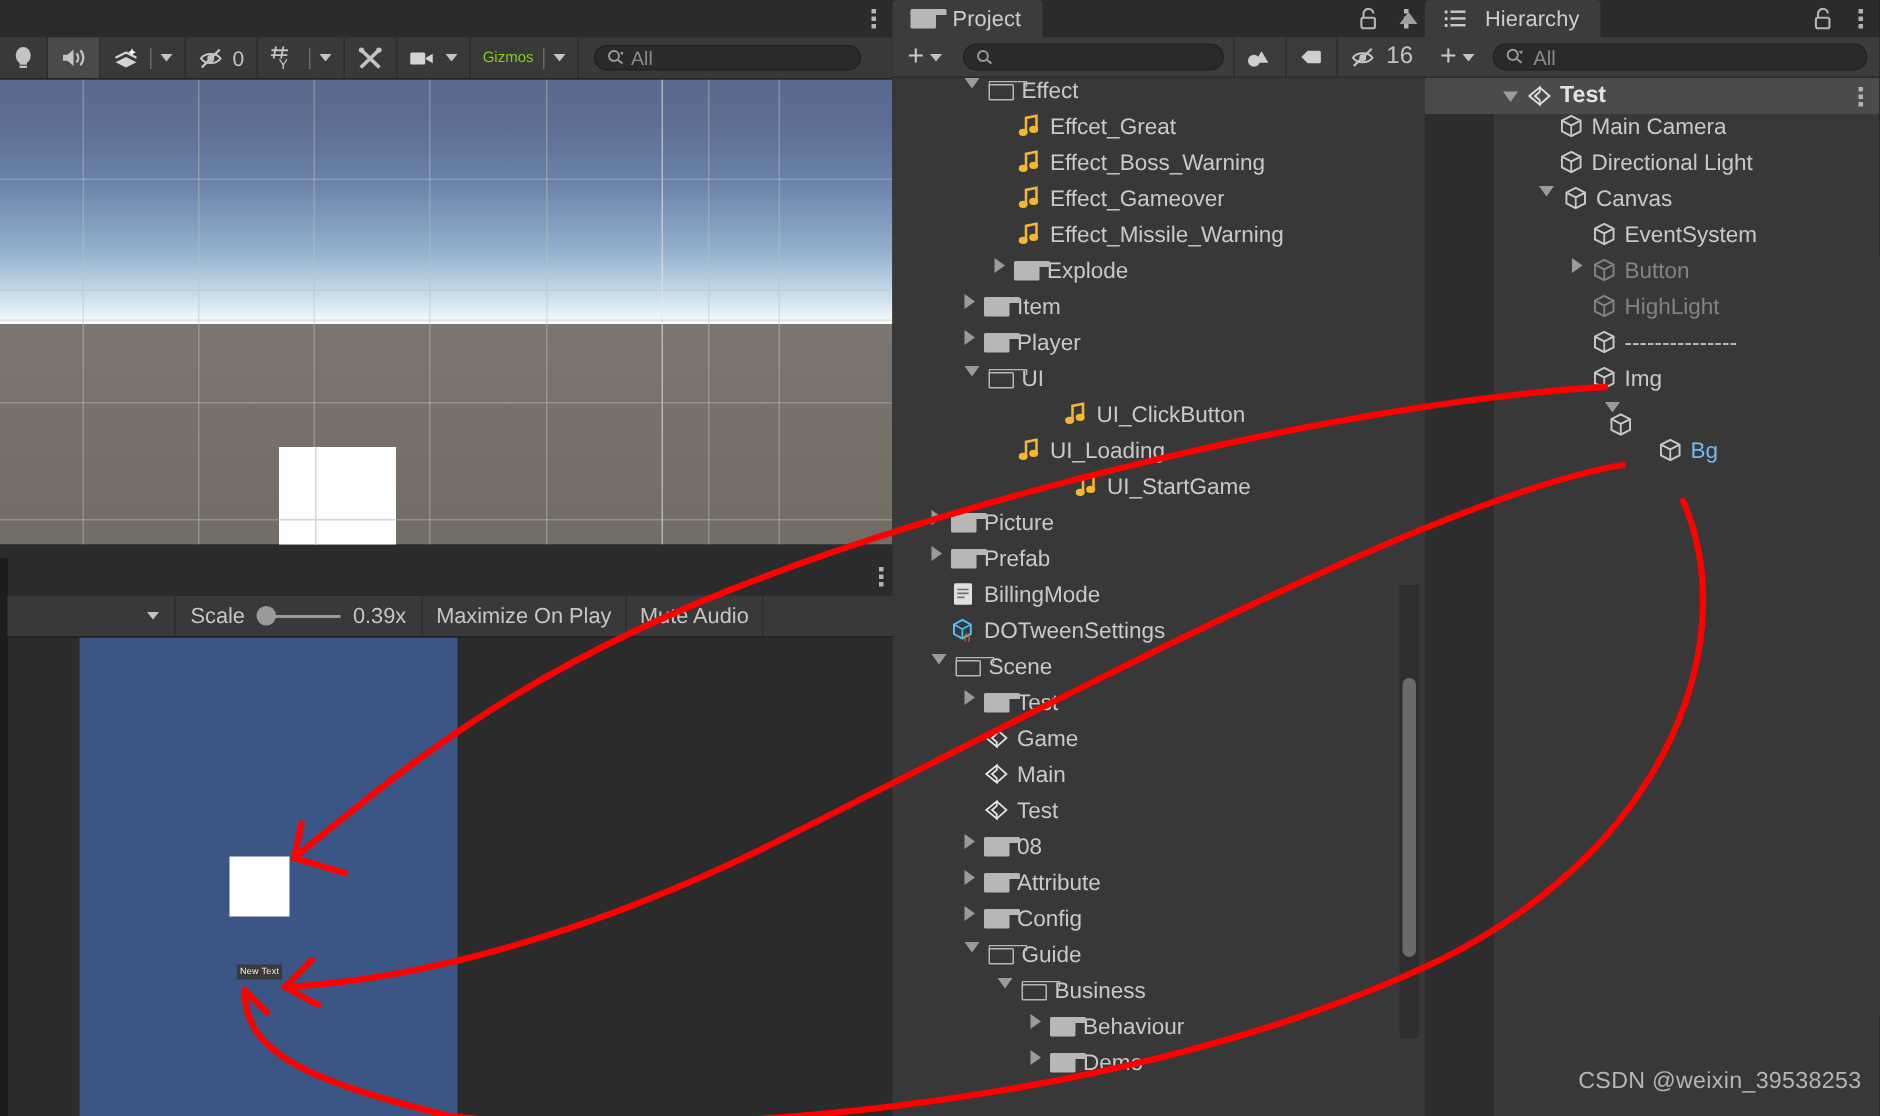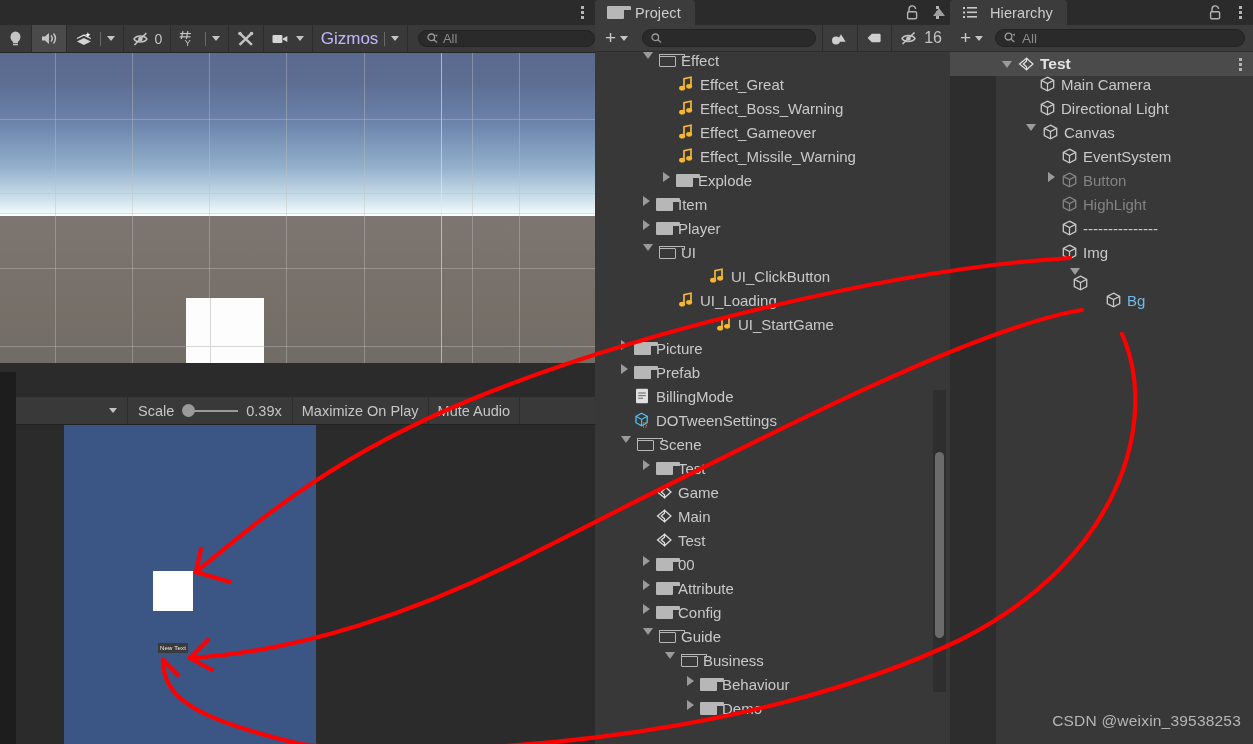--- a/index.html
+++ b/index.html
@@ -81,21 +81,21 @@
   .gridline { position: absolute; background: rgba(190,190,190,.42); }
   .gridline.v { width: 1px; top: 0; bottom: 0; }
   .gridline.h { height: 1px; left: 0; right: 0; }
   #scene-cube {
     position: absolute; left: 186px; top: 245px;
     width: 78px; height: 70px; background: #fdfdfd;
   }
   #scene-cube .seam { position: absolute; background: #d6d6d6; }
 
   
-  #game-panel { left: 16px; top: 372px; width: 595px; height: 372px; background: #000000; }
+  #game-panel { left: 5px; top: 372px; width: 595px; height: 372px; background: #000000; }
   #game-toolbar {
     position: absolute; left: 0; top: 25px; width: 595px; height: 28px;
     background: #393939; display: flex; align-items: stretch;
     border-bottom: 1px solid #232323;
   }
   .scale-wrap {
     display: flex; align-items: center; gap: 8px; padding: 0 10px;
     border-right: 1px solid #2c2c2c; color: #c6c6c6; font-size: 14.5px;
   }
   .slider { width: 56px; height: 14px; position: relative; display: flex; align-items: center; }
@@ -281,21 +281,21 @@
           <circle cx="14.6" cy="2.4" r="1.8" fill="#c4c4c4"></circle>
         </svg>
       </div>
       <div class="tb-btn">
         <svg width="17" height="12" viewBox="0 0 17 12">
           <rect x="0.5" y="2" width="10" height="8" rx="1" fill="#d4d4d4"></rect>
           <path d="M11 5.5l4.5-2.6v6.2L11 6.5z" fill="#d4d4d4"></path>
         </svg>
         <span class="caret-dn" style="margin-left:4px"></span>
       </div>
-      <div class="tb-btn" style="font-size:17px;color:#c4b5fd;">
+      <div class="tb-btn" style="font-size:10px;color:#84cc16;">
         <span>Gizmos</span>
         <span class="vsplit"></span>
         <span class="caret-dn"></span>
       </div>
       <div class="tb-search">
         <svg width="11" height="11" viewBox="0 0 11 11">
           <circle cx="4.3" cy="4.3" r="3.3" fill="none" stroke="#9a9a9a" stroke-width="1.3"></circle>
           <line x1="6.8" y1="6.8" x2="10" y2="9.4" stroke="#9a9a9a" stroke-width="1.3"></line>
           <path d="M8 2.2l2.6-.7-.7 2.3z" fill="#9a9a9a"></path>
         </svg>
@@ -649,21 +649,21 @@
           <span class="lbl">Test</span>
         </div>
         <div class="trow" style="padding-left: 48px;">
           <span class="arrow"></span>
           <span class="ico">
             <span class="folder">
               <span class="body"></span>
               <span class="tab"></span>
             </span>
           </span>
-          <span class="lbl">00</span>
+          <span class="lbl">08</span>
         </div>
         <div class="trow" style="padding-left: 48px;">
           <span class="arrow"></span>
           <span class="ico">
             <span class="folder">
               <span class="body"></span>
               <span class="tab"></span>
             </span>
           </span>
           <span class="lbl">Attribute</span>

